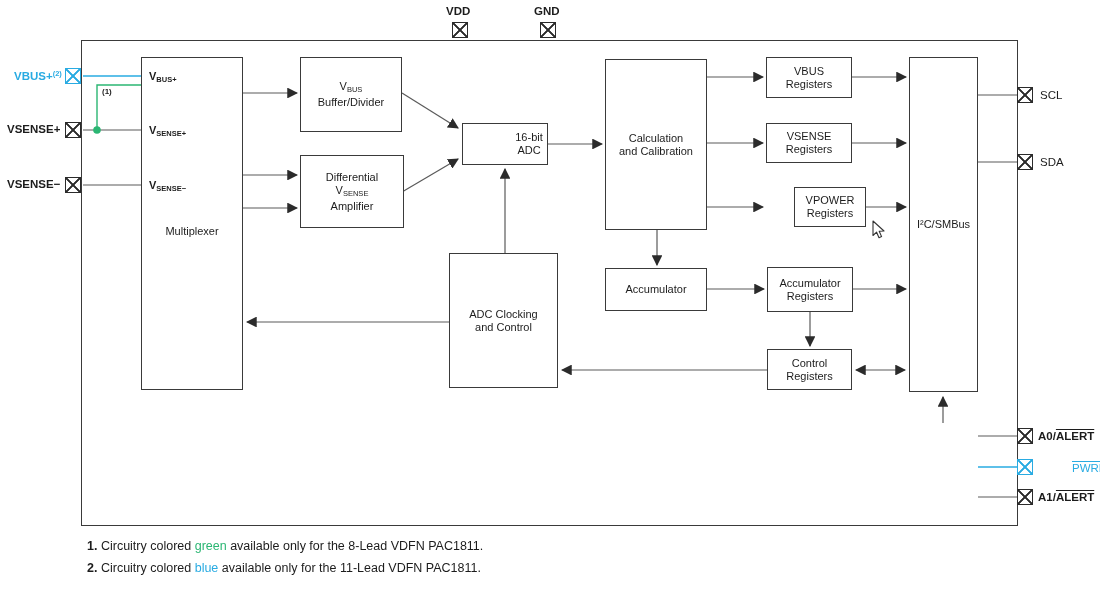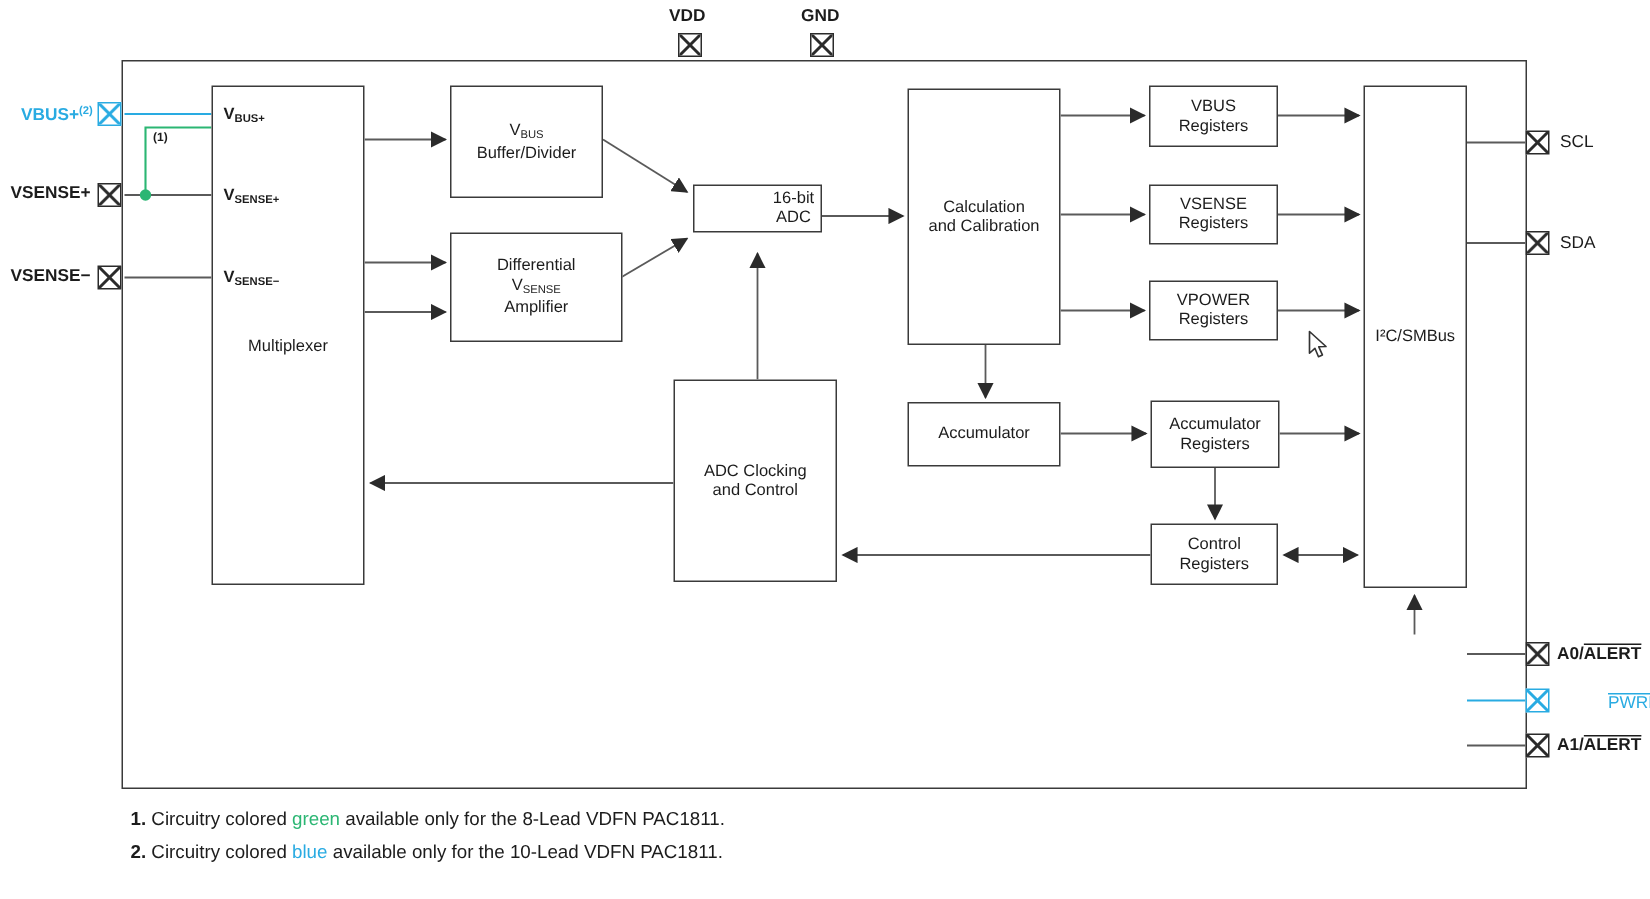--- a/index.html
+++ b/index.html
@@ -122,44 +122,44 @@
     <span class="muxin" style="left:7px; top:66px;"><span>V</span><span class="sub">SENSE+</span></span>
     <span class="muxin" style="left:7px; top:121px;"><span>V</span><span class="sub">SENSE−</span></span>
     <span style="position:absolute; left:0; right:0; top:167px;">Multiplexer</span>
   </div>
 
   <div class="block" style="left:300px; top:57px; width:102px; height:75px;">
     <span><span>V</span><span class="sub">BUS</span></span>
     <span>Buffer/Divider</span>
   </div>
 
-  <div class="block" style="left:300px; top:155px; width:115px; height:73px;">
+  <div class="block" style="left:300px; top:155px; width:104px; height:73px;">
     <span>Differential</span>
     <span><span>V</span><span class="sub">SENSE</span></span>
     <span>Amplifier</span>
   </div>
 
-  <div class="block" style="left:462px; top:123px; width:86px; height:32px;padding-left:48px;">
+  <div class="block" style="left:462px; top:123px; width:86px; height:42px;padding-left:48px;">
     <span>16-bit ADC</span>
   </div>
 
   <div class="block" style="left:605px; top:59px; width:102px; height:171px;">
     <span>Calculation</span>
     <span>and Calibration</span>
   </div>
 
   <div class="block" style="left:766px; top:57px; width:86px; height:41px;">
     <span>VBUS</span>
     <span>Registers</span>
   </div>
   <div class="block" style="left:766px; top:123px; width:86px; height:40px;">
     <span>VSENSE</span>
     <span>Registers</span>
   </div>
-  <div class="block" style="left:766px; top:187px; width:86px; height:40px;">
+  <div class="block" style="left:794px; top:187px; width:72px; height:40px;">
     <span>VPOWER</span>
     <span>Registers</span>
   </div>
 
   <div class="block" style="left:605px; top:268px; width:102px; height:43px;">
     <span>Accumulator</span>
   </div>
   <div class="block" style="left:767px; top:267px; width:86px; height:45px;">
     <span>Accumulator</span>
     <span>Registers</span>
@@ -188,20 +188,20 @@
   <div class="pinlabel" style="left:1038px; top:430px;"><span>A0/</span><span class="ovl">ALERT</span></div>
 
   <span class="xbox blue" style="left:1017px; top:459px;"></span>
   <div class="pinlabel blue" style="left:1040px; top:461px; font-weight:normal;padding-left:32px;"><span class="ovl">PWRDN</span><span class="sup">(2)</span></div>
 
   <span class="xbox" style="left:1017px; top:489px;"></span>
   <div class="pinlabel" style="left:1038px; top:491px;"><span>A1/</span><span class="ovl">ALERT</span></div>
 
   <div id="notes">
     <div class="note-line"><span class="num">1.</span><span> Circuitry colored </span><span class="green-text">green</span><span> available only for the 8-Lead VDFN PAC1811.</span></div>
-    <div class="note-line"><span class="num">2.</span><span> Circuitry colored </span><span class="blue-text">blue</span><span> available only for the 10-Lead VDFN PAC1811.</span></div>
+    <div class="note-line"><span class="num">2.</span><span> Circuitry colored </span><span class="blue-text">blue</span><span> available only for the 11-Lead VDFN PAC1811.</span></div>
   </div>
 
   <svg id="cursor" width="14" height="20" viewBox="0 0 14 20" xmlns="http://www.w3.org/2000/svg">
     <path d="M1,1 L1,15.5 L4.6,12.2 L7.0,17.8 L9.6,16.6 L7.2,11.2 L12,11.0 Z" fill="#ffffff" stroke="#333333" stroke-width="1.1" stroke-linejoin="round"></path>
   </svg>
 
 </div>
 
 </body></html>

